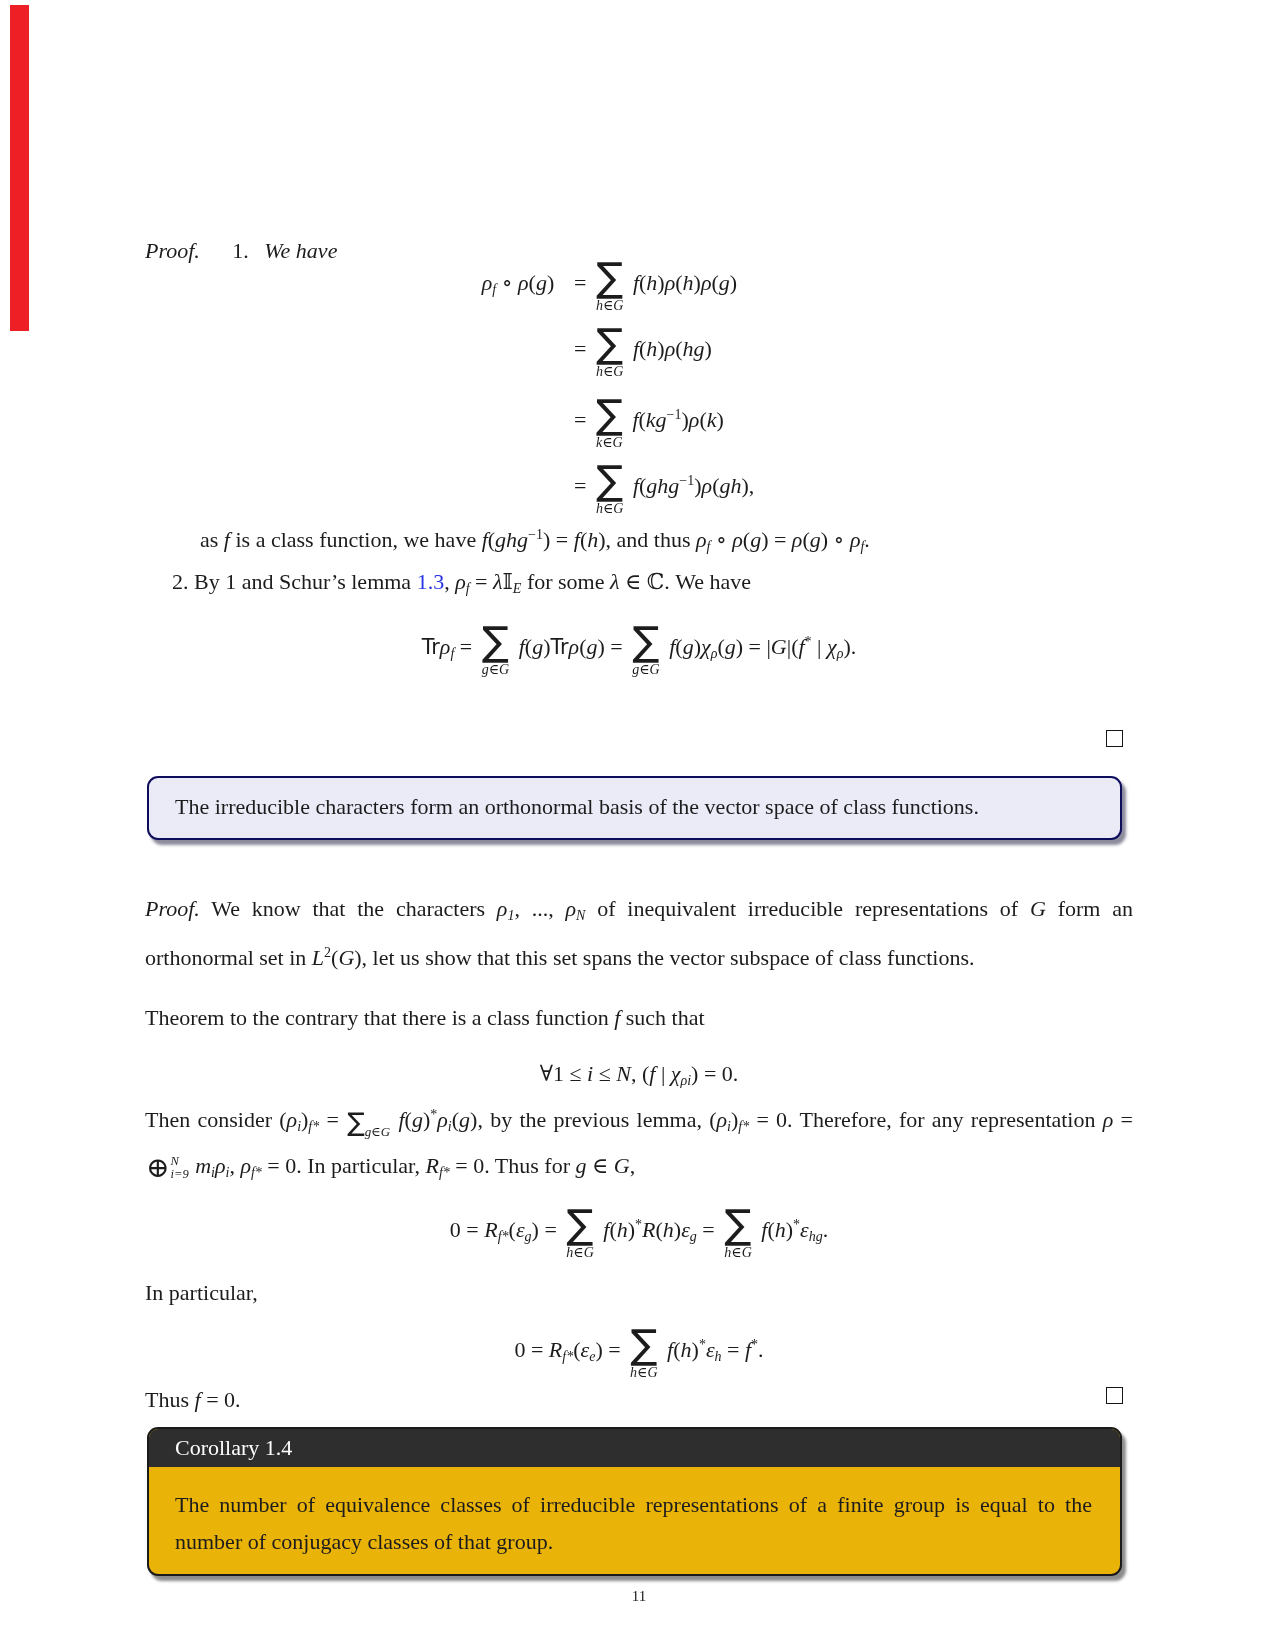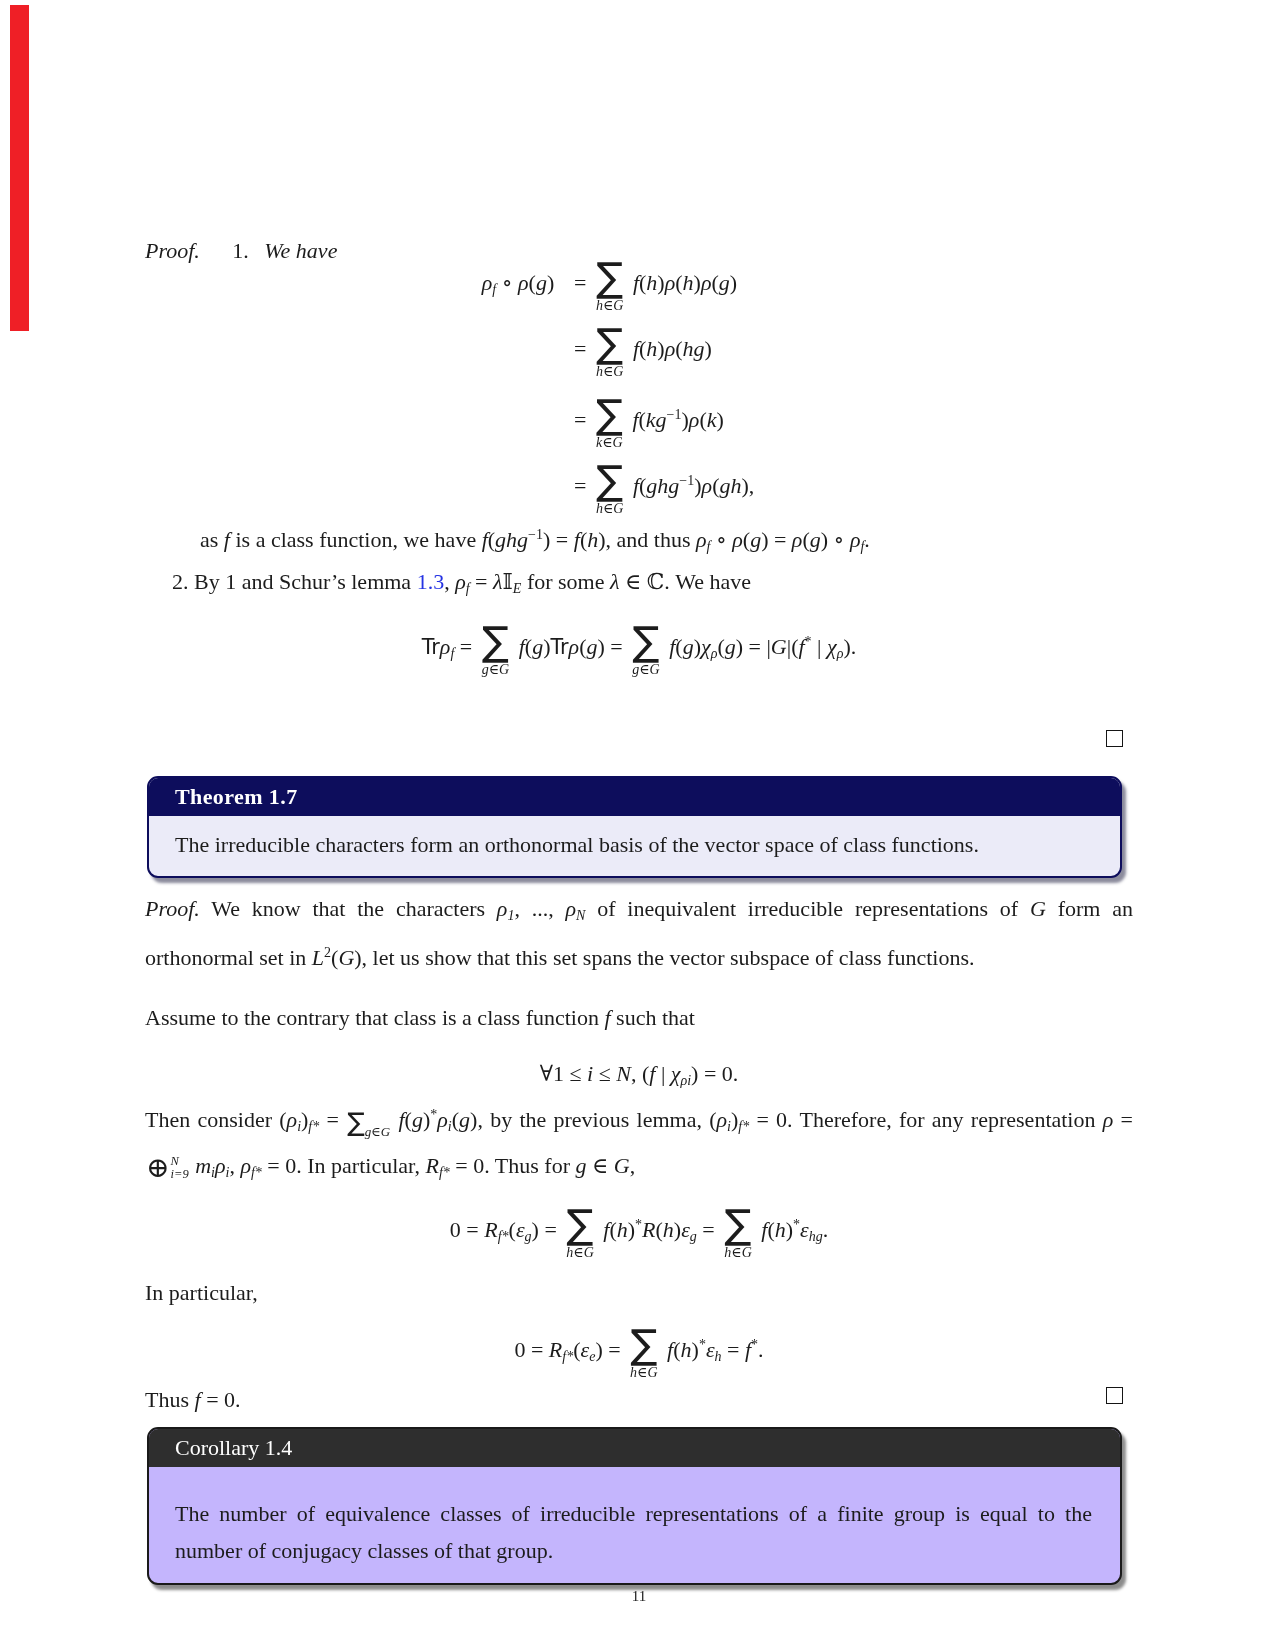--- a/index.html
+++ b/index.html
@@ -97,26 +97,25 @@
       <span class="sg">∑</span>
       <span class="lm">g∈G</span>
     </span><span class="tk-i"> f</span><span class="tk-r">(</span><span class="tk-i">g</span><span class="tk-r">)</span><span class="tk-sf">Tr</span><span class="tk-i">ρ</span><span class="tk-r">(</span><span class="tk-i">g</span><span class="tk-r">) = </span><span class="msum">
       <span class="sg">∑</span>
       <span class="lm">g∈G</span>
     </span><span class="tk-i"> f</span><span class="tk-r">(</span><span class="tk-i">g</span><span class="tk-r">)</span><span class="tk-i">χ</span><span class="tk-sub">ρ</span><span class="tk-r">(</span><span class="tk-i">g</span><span class="tk-r">) = |</span><span class="tk-i">G</span><span class="tk-r">|(</span><span class="tk-i">f</span><span class="tk-sup">*</span><span class="tk-r"> | </span><span class="tk-i">χ</span><span class="tk-sub">ρ</span><span class="tk-r">).</span></div>
 
 <div class="abs qed" style="left:1106px;top:730px;"></div>
 
 <div class="abs mbox thmbox" style="top: 776px; background-color: rgb(235, 235, 248);">
-  <div class="hd" style="background-color: rgb(13, 13, 92);">Theorem 1.7</div>
   <div class="bd">The irreducible characters form an orthonormal basis of the vector space of class functions.</div>
 </div>
 
 <div class="abs para" style="left:145px;top:890px;width:988px;"><span class="tk-i">Proof.</span><span class="tk-t">  We know that the characters </span><span class="tk-i">ρ</span><span class="tk-sub">1</span><span class="tk-r">, ..., </span><span class="tk-i">ρ</span><span class="tk-sub">N</span><span class="tk-t">  of inequivalent irreducible representations of </span><span class="tk-i">G</span><span class="tk-t"> form an orthonormal set in </span><span class="tk-i">L</span><span class="tk-sup">2</span><span class="tk-r">(</span><span class="tk-i">G</span><span class="tk-r">)</span><span class="tk-t">, let us show that this set spans the vector subspace of class functions.</span></div>
-<div class="abs line" style="left:145px;top:1001px;"><span class="tk-t">Assume to the contrary that class is a class function </span><span class="tk-i">f</span><span class="tk-t"> such that</span></div>
+<div class="abs line" style="left:145px;top:1001px;"><span class="tk-t">Theorem to the contrary that there is a class function </span><span class="tk-i">f</span><span class="tk-t"> such that</span></div>
 
 <div class="abs eqline" style="top:1052px;line-height:44px;height:44px;"><span class="tk-r">∀1 ≤ </span><span class="tk-i">i</span><span class="tk-r"> ≤ </span><span class="tk-i">N</span><span class="tk-r">,  (</span><span class="tk-i">f</span><span class="tk-r"> | </span><span class="tk-i">χ</span><span class="tk-sub">ρi</span><span class="tk-r">) = 0.</span></div>
 
 <div class="abs para" style="left:145px;top:1095px;width:988px;line-height:39px;"><span class="tk-t">Then consider </span><span class="tk-r">(</span><span class="tk-i">ρ</span><span class="tk-sub">i</span><span class="tk-r">)</span><span class="tk-sub">f*</span><span class="tk-r"> = </span><span class="isum">
       <span class="sg">∑</span>
       <span class="lm">g∈G</span>
     </span><span class="tk-i"> f</span><span class="tk-r">(</span><span class="tk-i">g</span><span class="tk-r">)</span><span class="tk-sup">*</span><span class="tk-i">ρ</span><span class="tk-sub">i</span><span class="tk-r">(</span><span class="tk-i">g</span><span class="tk-r">)</span><span class="tk-t">, by the previous lemma, </span><span class="tk-r">(</span><span class="tk-i">ρ</span><span class="tk-sub">i</span><span class="tk-r">)</span><span class="tk-sub">f*</span><span class="tk-r"> = 0.</span><span class="tk-t">  Therefore, for any representation </span><span class="tk-i">ρ</span><span class="tk-r"> = </span><span class="moplus">
       <span class="op">⊕</span>
       <span class="st">
         <span>N</span>
@@ -135,18 +134,18 @@
 <div class="abs line" style="left:145px;top:1276px;">In particular,</div>
 
 <div class="abs eqline" style="top:1308px;line-height:74px;height:74px;"><span class="tk-r">0 = </span><span class="tk-i">R</span><span class="tk-sub">f*</span><span class="tk-r">(</span><span class="tk-i">ε</span><span class="tk-sub">e</span><span class="tk-r">) = </span><span class="msum">
       <span class="sg">∑</span>
       <span class="lm">h∈G</span>
     </span><span class="tk-i"> f</span><span class="tk-r">(</span><span class="tk-i">h</span><span class="tk-r">)</span><span class="tk-sup">*</span><span class="tk-i">ε</span><span class="tk-sub">h</span><span class="tk-r"> = </span><span class="tk-i">f</span><span class="tk-sup">*</span><span class="tk-r">.</span></div>
 
 <div class="abs line" style="left:145px;top:1383px;"><span class="tk-t">Thus </span><span class="tk-i">f</span><span class="tk-r"> = 0.</span></div>
 <div class="abs qed" style="left:1106px;top:1387px;"></div>
 
-<div class="abs mbox corbox" style="top: 1427px; background-color: #c4b5fd;">
+<div class="abs mbox corbox" style="top: 1427px; background-color: #eab308;">
   <div class="hd" style="background-color: rgb(46, 46, 46);">Corollary 1.4</div>
-  <div class="bd" style="line-height:37px;padding-top:28px;">The number of equivalence classes of irreducible representations of a finite group is equal to the number of conjugacy classes of that group.</div>
+  <div class="bd" style="line-height:37px;padding-top:19px;">The number of equivalence classes of irreducible representations of a finite group is equal to the number of conjugacy classes of that group.</div>
 </div>
 
 <div class="abs pagenum">11</div>
 
 </body></html>

